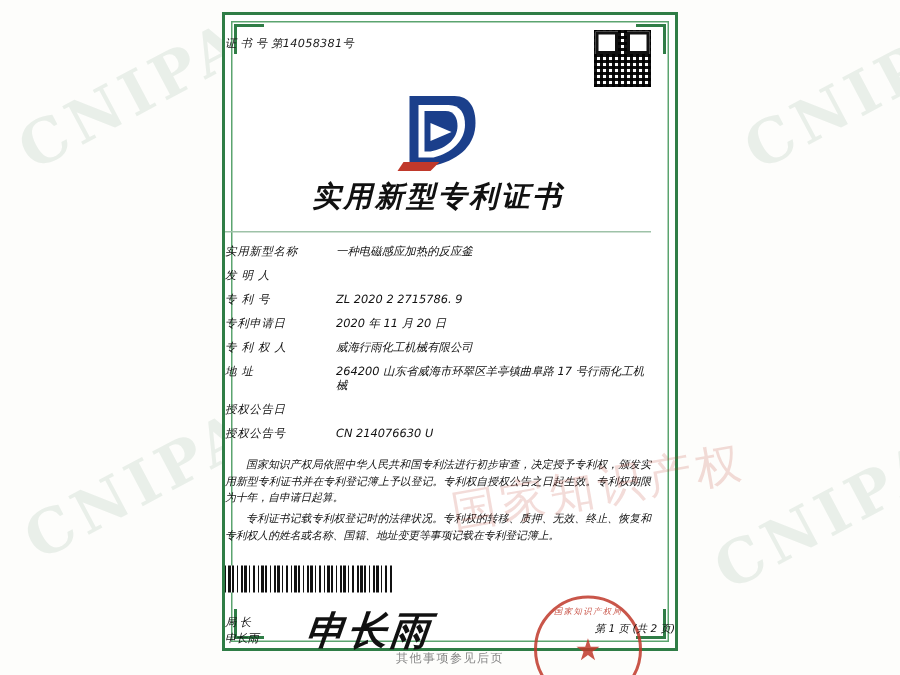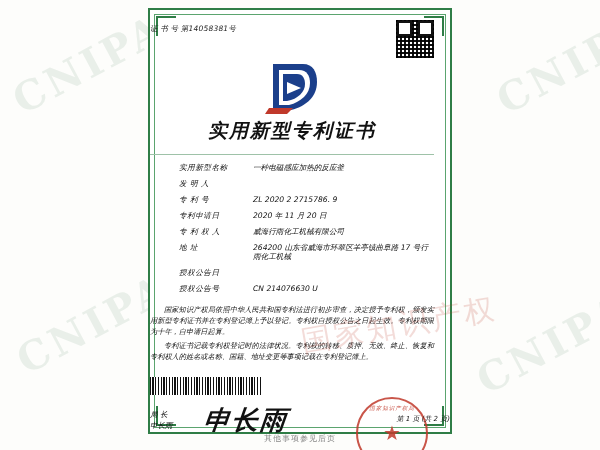--- a/index.html
+++ b/index.html
@@ -127,21 +127,20 @@
     background: #9ec2a8;
   }
   .fields {
     font-size: 7.6px;
     color: #111;
     line-height: 1.25;
   }
   .field-row {
     display: flex;
     margin-bottom: 6.5px;
-    margin-left: 29px;
   }
   .f-label {
     width: 74px;
     flex: none;
     letter-spacing: 0.5px;
   }
   .f-value {
     flex: 1;
   }
   .body-text {

